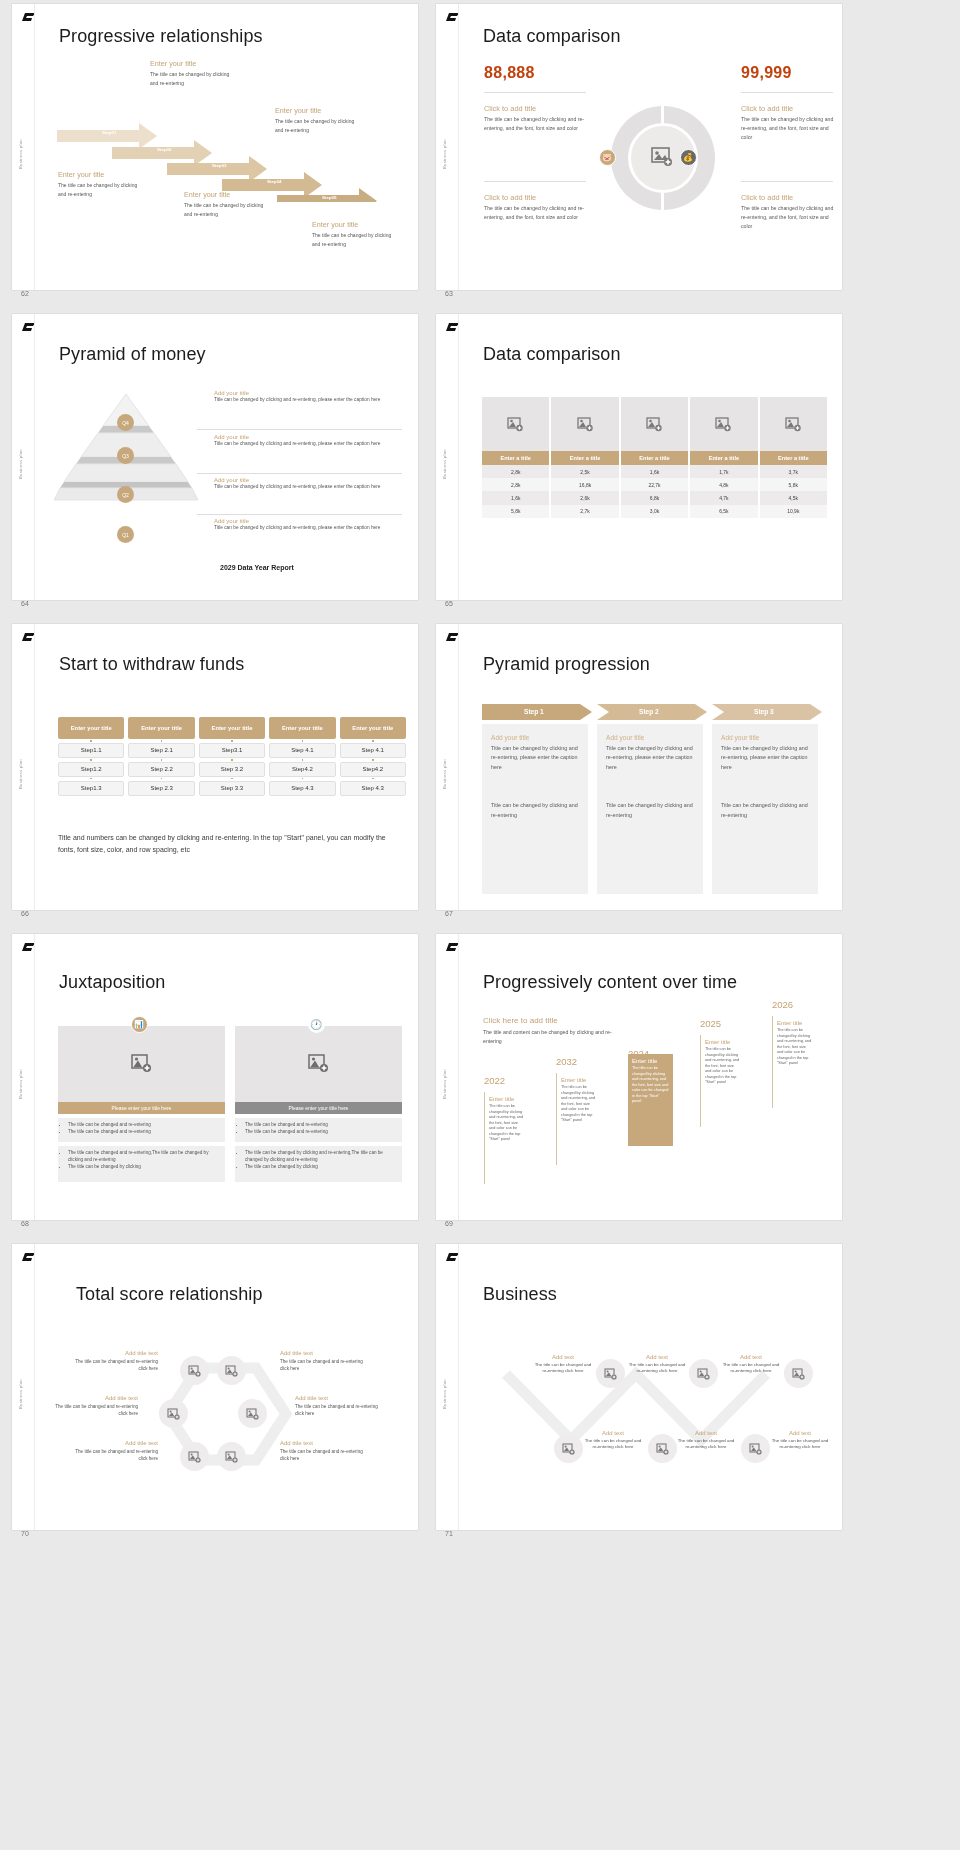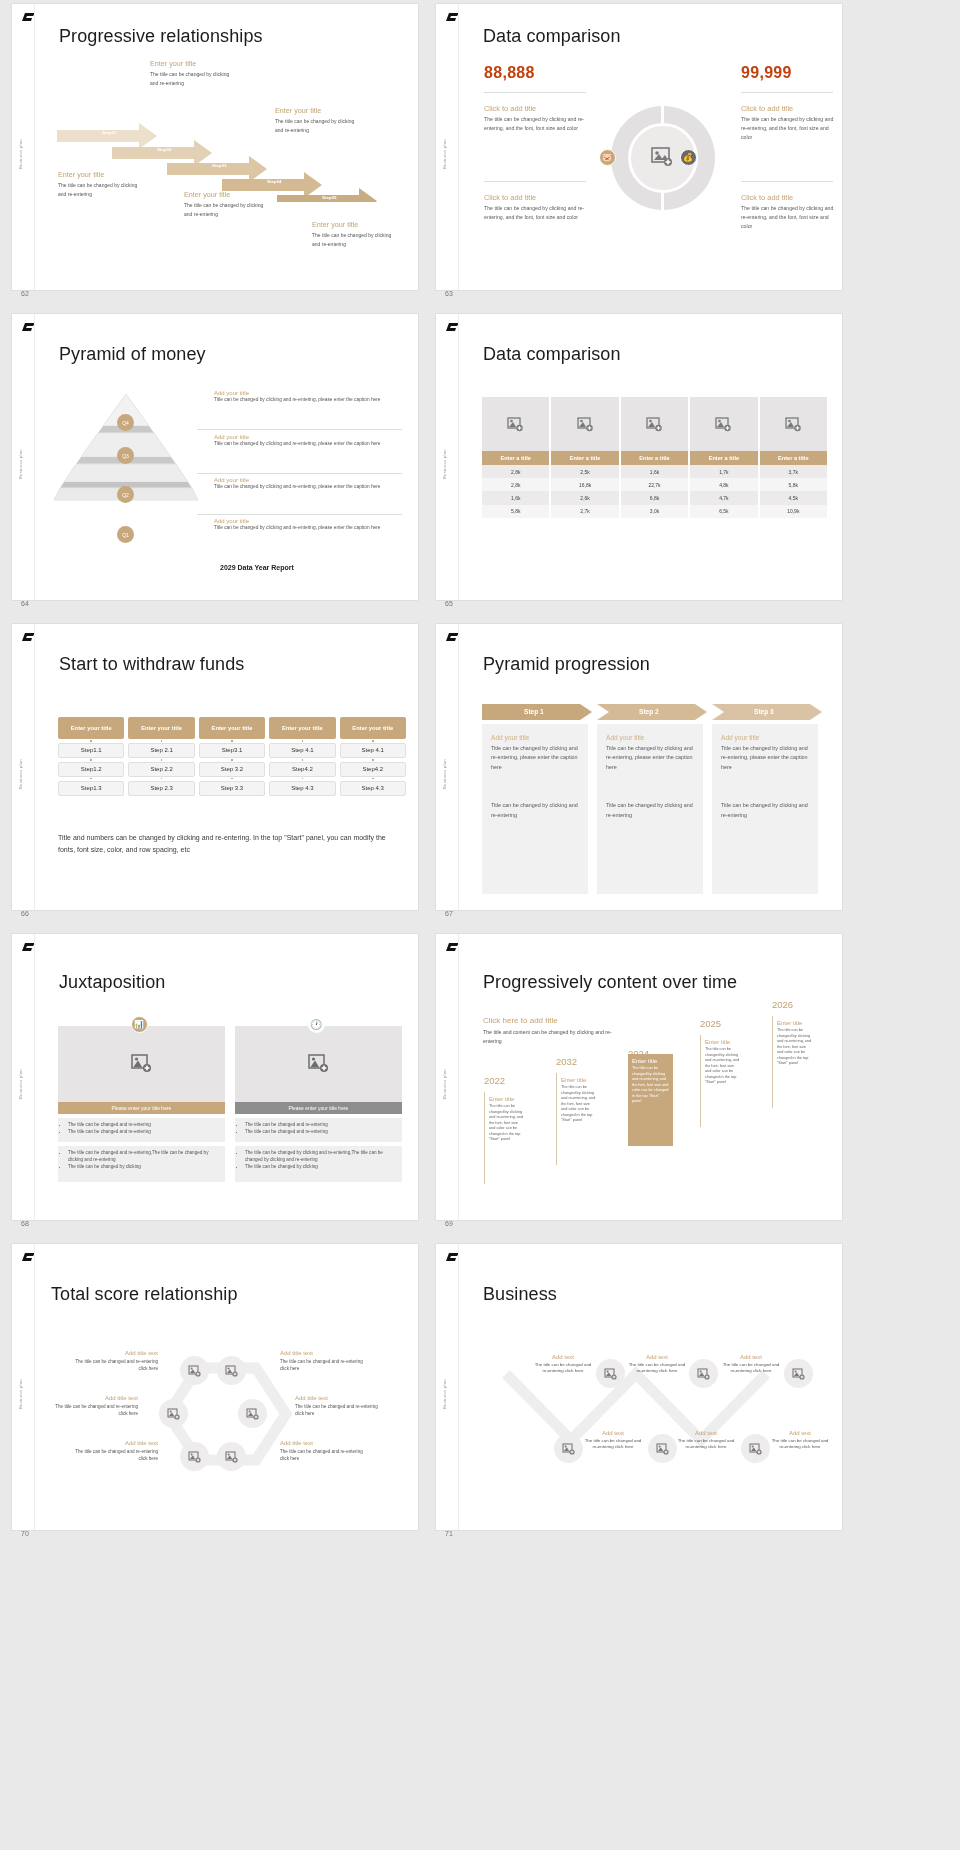--- a/index.html
+++ b/index.html
@@ -532,21 +532,21 @@
  <div class="pagenum">69</div>
 </div>
 
 <div class="slide-wrap">
  <div class="slide">
   <svg class="logo" viewBox="0 0 16 11">
           <path d="M1 9 L4 1 L14 1 L12 4 L6 4 L5 6 L11 6 L10 9 Z" fill="#111"></path>
         </svg>
   <div class="vrule"></div>
   <div class="sidebar-text">Business plan</div>
-  <div class="s-title" style="left:39px;top:40px;">Total score relationship</div>
+  <div class="s-title" style="left:64px;top:40px;">Total score relationship</div>
 
   <svg style="position:absolute;left:150px;top:110px;width:130px;height:120px;">
     <path d="M36 14 L94 14 L124 60 L94 106 L36 106 L6 60 Z" fill="none" stroke="#efeeee" stroke-width="11"></path>
   </svg>
 
   <div class="cir" style="left:168px;top:112px;">
           <svg width="14" height="12">
             <rect x="1" y="1" width="9" height="8" fill="none" stroke="#7a7a7a" stroke-width="1.1"></rect>
             <circle cx="3.6" cy="3.4" r="1" fill="#7a7a7a"></circle>
             <polygon points="2,8 4.8,4.3 7.2,8" fill="#7a7a7a"></polygon>

